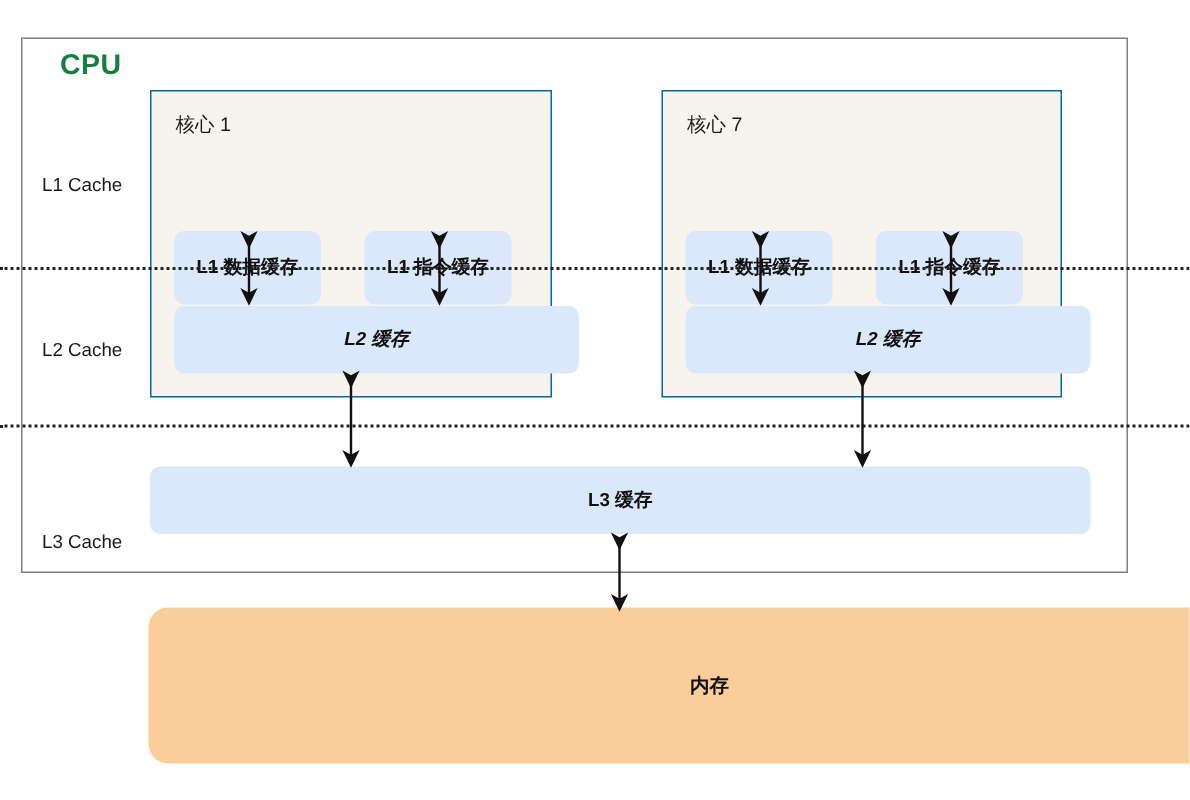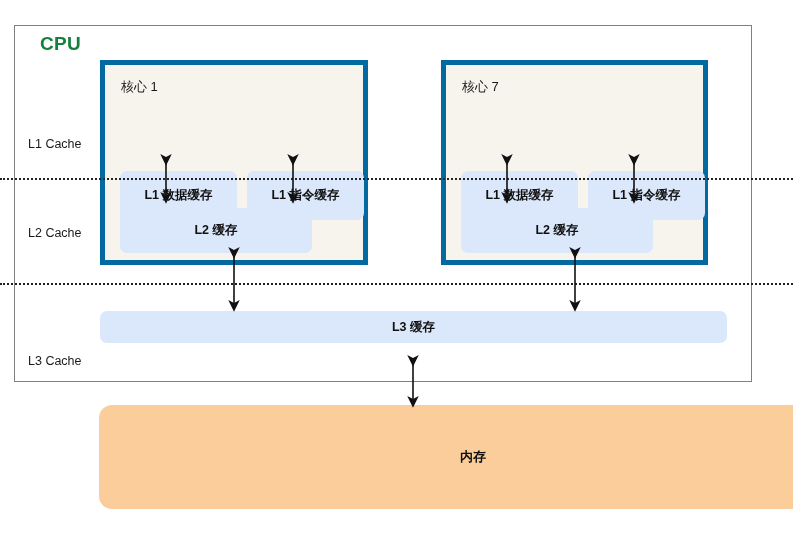--- a/index.html
+++ b/index.html
@@ -45,21 +45,21 @@
     margin-left: 12px;
   }
 
   
   .core-box {
     position: absolute;
     top: 60px;
     width: 268px;
     height: 205px;
     background: #f7f4ed;
-    border: 5px solid #0369a1;
+    border: 1px solid #0369a1;
     box-sizing: border-box;
   }
   .core-1 { left: 100px; }
   .core-2 { left: 441px; width: 267px; }
 
   .core-label {
     position: absolute;
     top: 13px;
     left: 16px;
     font-size: 13px;
@@ -76,42 +76,43 @@
     align-items: center;
     justify-content: center;
     font-size: 12.5px;
     font-weight: bold;
     color: #111111;
     box-sizing: border-box;
     text-align: center;
   }
 
   .l1 {
-    top: 106px;
-    width: 117px;
+    top: 93px;
+    width: 98px;
     height: 49px;
   }
   .core-1 .l1-data { left: 15px; }
   .core-1 .l1-inst { left: 142px; }
   .core-2 .l1-data { left: 15px; }
   .core-2 .l1-inst { left: 142px; }
 
   .l2 {
     top: 143px;
     left: 15px;
-    width: 192px;
+    width: 270px;
     height: 45px;
+    font-style: italic;
   }
 
   .l3-blk {
     position: absolute;
     left: 100px;
     top: 311px;
     width: 627px;
-    height: 32px;
+    height: 45px;
   }
 
   
   .mem-blk {
     position: absolute;
     left: 99px;
     top: 405px;
     width: 748px;
     height: 104px;
     background: #fbcd9b;
@@ -126,21 +127,21 @@
   }
 
   
   .row-label {
     position: absolute;
     left: 28px;
     font-size: 12.5px;
     color: #1a1a1a;
     white-space: nowrap;
   }
-  .rl-l1 { top: 137px; }
+  .rl-l1 { top: 116px; }
   .rl-l2 { top: 226px; }
   .rl-l3 { top: 325px; margin-top: 29px; }
 
   
   .dotted {
     position: absolute;
     left: 0;
     width: 793px;
     height: 0;
     border-top: 2px dotted #222222;

